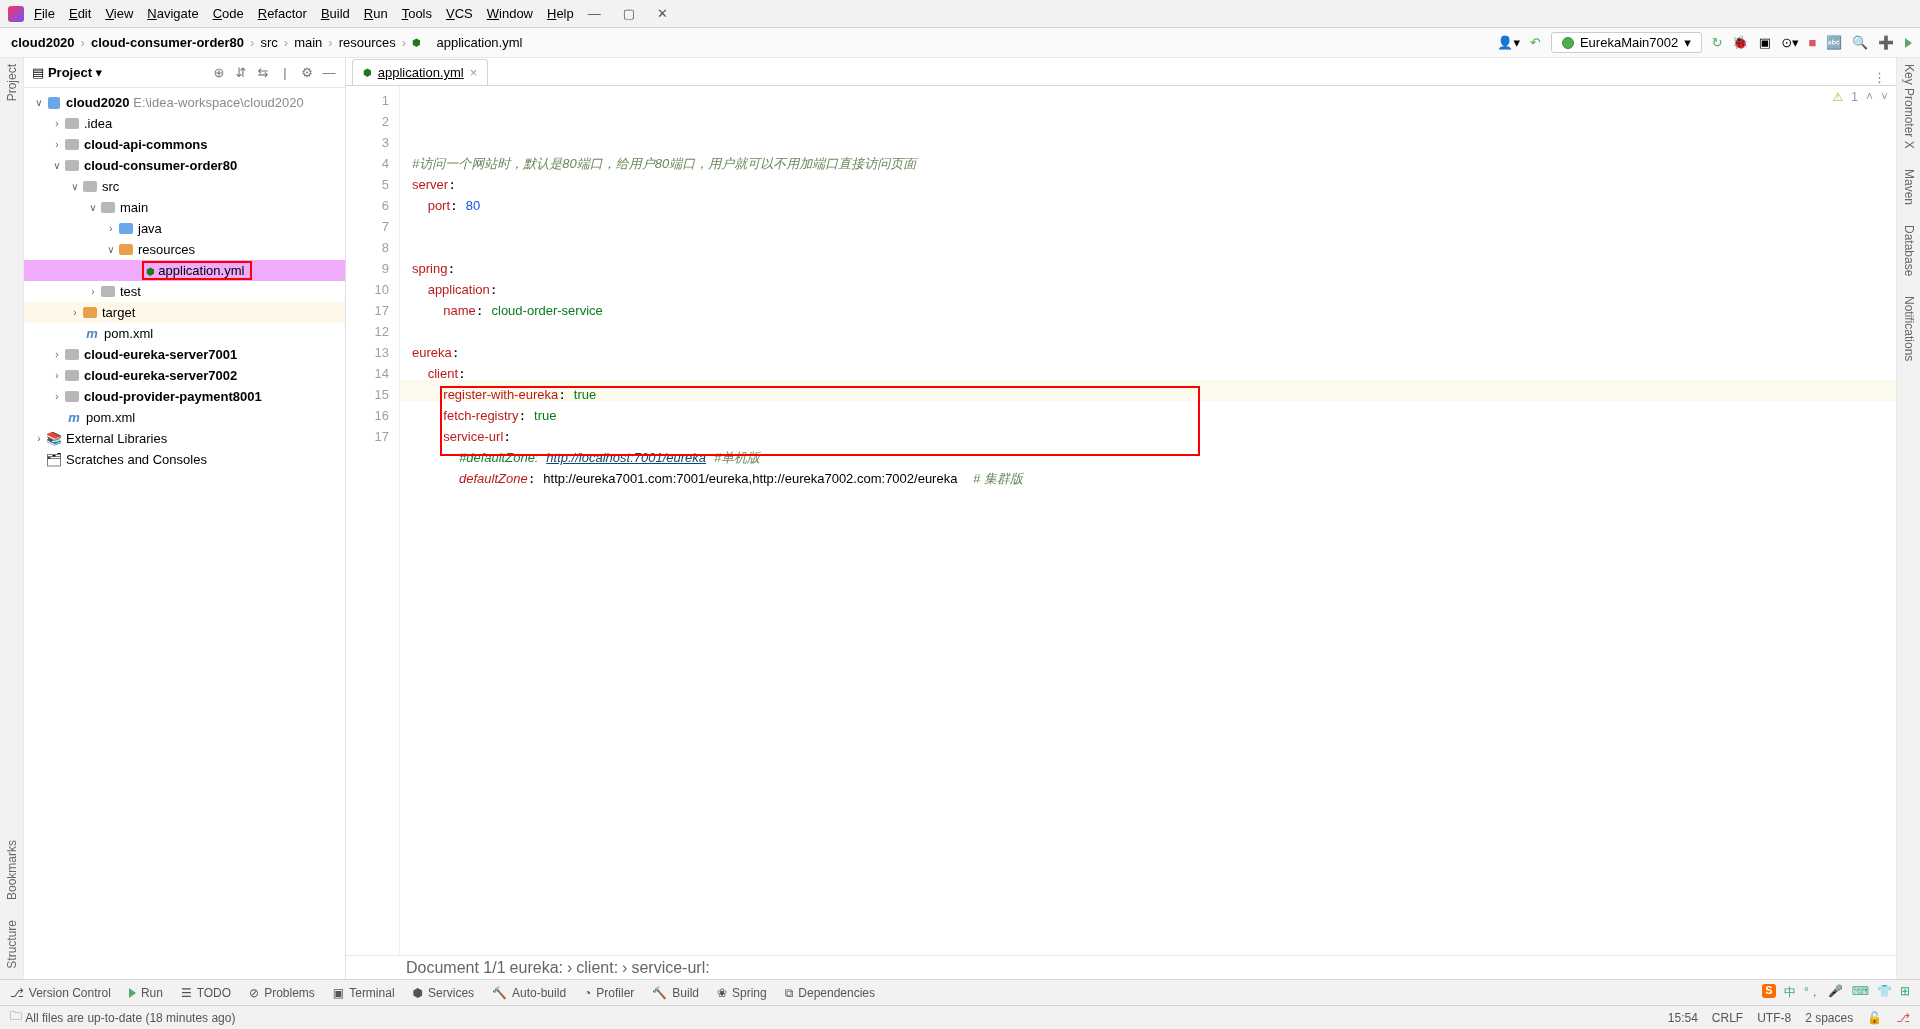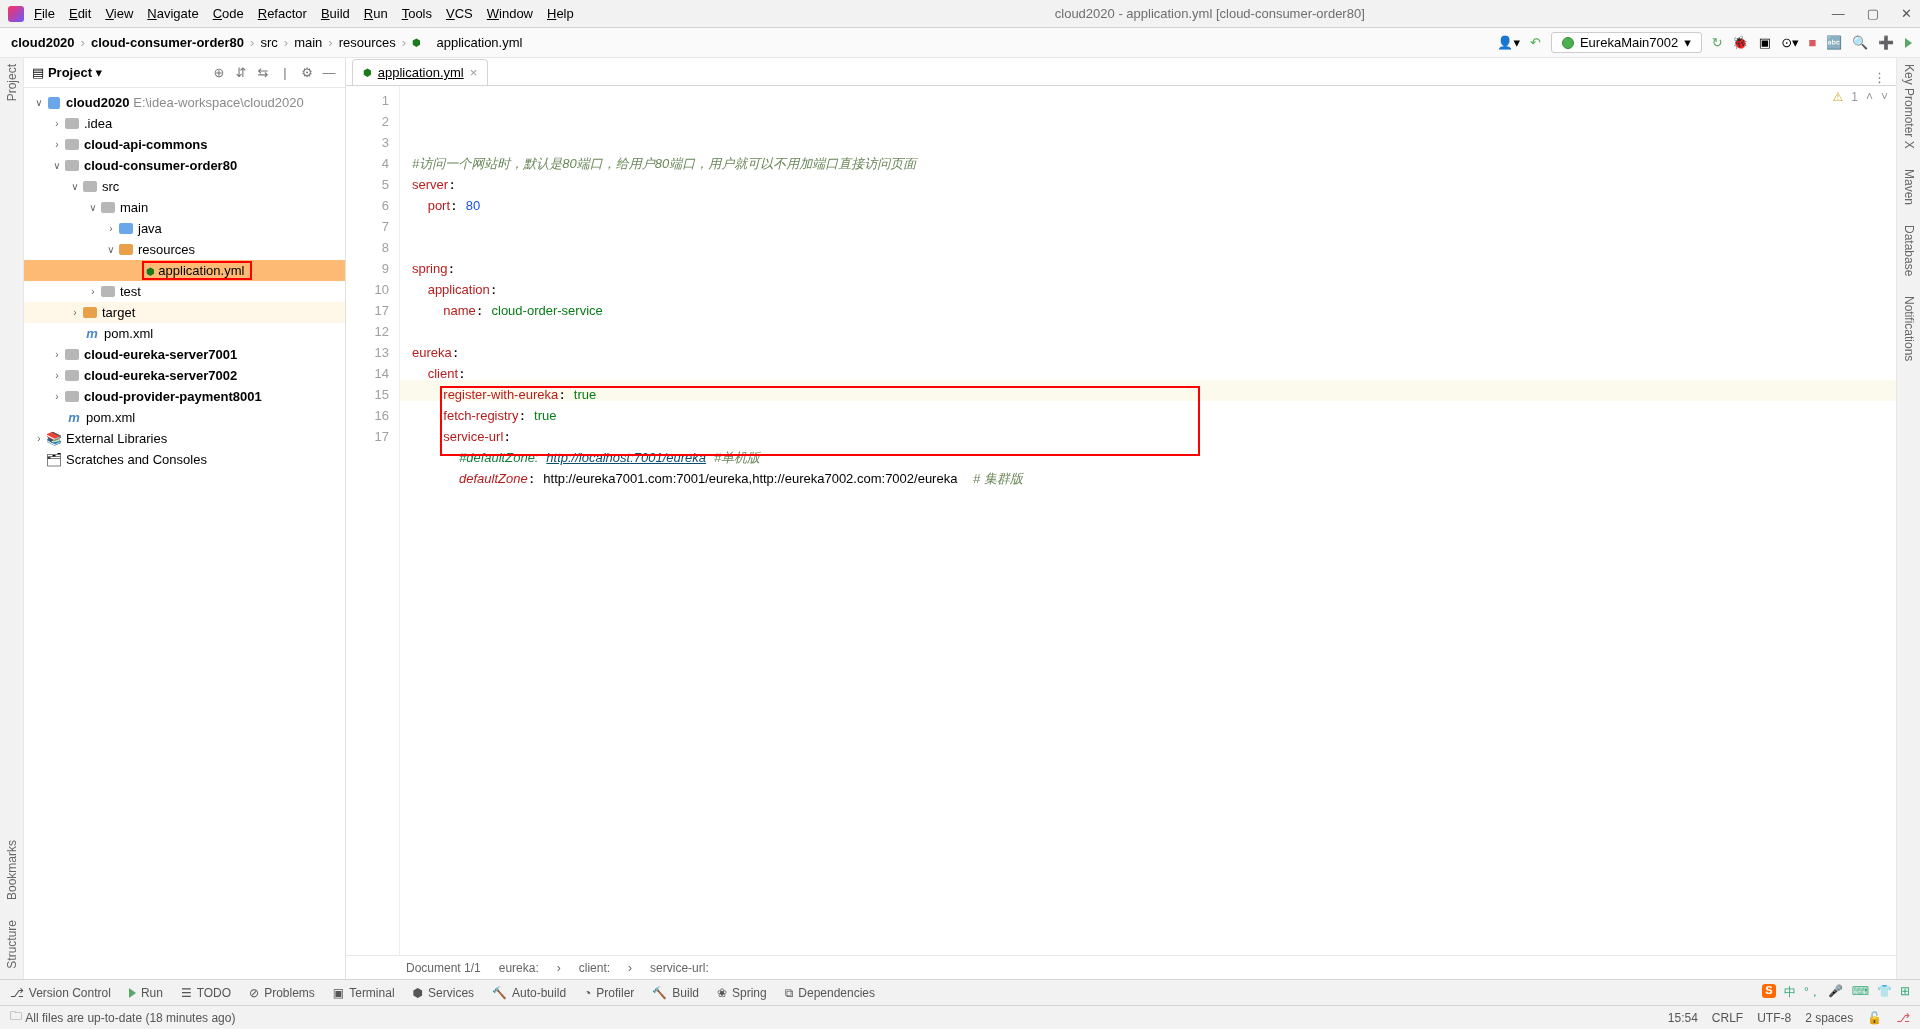--- a/index.html
+++ b/index.html
@@ -18,21 +18,21 @@
 .ic { width:16px; height:16px; display:inline-flex; align-items:center; justify-content:center; }
 .content { display:flex; height:calc(100% - 28px - 30px - 26px - 24px); }
 .leftrail { width:24px; background:#f2f2f2; border-right:1px solid #e8e8e8; display:flex; flex-direction:column; align-items:center; padding-top:6px; gap:20px; }
 .vtxt { writing-mode:vertical-rl; transform:rotate(180deg); font-size:12px; color:#666; }
 .project-panel { width:322px; border-right:1px solid #e0e0e0; display:flex; flex-direction:column; }
 .panel-head { height:30px; display:flex; align-items:center; padding:0 8px; border-bottom:1px solid #e8e8e8; }
 .panel-head .ic { margin-left:6px; color:#777; }
 .panel-head .sp { flex:1; }
 .tree { flex:1; overflow:auto; font-size:13px; padding-top:4px; }
 .row { display:flex; align-items:center; height:21px; padding-left:4px; white-space:nowrap; }
-.row.sel { background:#fdba74;padding-left:20px; }
+.row.sel { background:#f0abfc;padding-left:20px; }
 .row.tgt { background:#fff7e8; }
 .chev { width:14px; text-align:center; color:#666; font-size:10px; }
 .ind { display:inline-block; }
 .ficon { width:16px; height:16px; margin-right:4px; display:inline-flex; align-items:center; justify-content:center; }
 .folder { background:#b7b7b7; border-radius:2px; width:14px; height:11px; }
 .folder.blue { background:#6aa7e8; }
 .folder.orange { background:#e8a04a; }
 .module { background:#6aa7e8; width:12px; height:12px; border-radius:2px; }
 .leaf-yml { color:#1b7a1b; font-size:10px; }
 .leaf-m { color:#4a88c7; font-weight:bold; font-style:italic; }
@@ -52,21 +52,21 @@
 .c-num { color:#1750eb; }
 .c-com { color:#15803d; font-style:italic; }
 .c-comcn { color:#6a8759; font-style:italic; }
 .c-url { color:#0c4a6e; text-decoration:underline; font-style:italic; }
 .c-str { color:#067d17; }
 .hl-line { position:absolute; left:0; right:0; height:21px; background:#fcfaed; z-index:-1; }
 .redbox { position:absolute; border:2px solid red; }
 .topright-code { position:absolute; top:4px; right:8px; display:flex; gap:8px; align-items:center; color:#999; font-size:12px; }
 .warn { color:#c9a227; }
 .rightrail { width:24px; background:#f2f2f2; border-left:1px solid #e8e8e8; display:flex; flex-direction:column; align-items:center; padding-top:6px; gap:20px; }
-.breadcrumb-editor { height:24px; border-top:1px solid #e8e8e8; display:flex; align-items:center; padding-left:60px; gap:18px; color:#666; font-size:12px; }
+.breadcrumb-editor { height:24px; border-top:1px solid #e8e8e8; display:flex; align-items:center; padding-left:60px; gap:4px; color:#666; font-size:16px; }
 .toolwin-bar { height:26px; background:#f2f2f2; border-top:1px solid #d4d4d4; display:flex; align-items:center; padding:0 10px; gap:18px; font-size:12px; color:#555; }
 .toolwin-bar .it { display:flex; align-items:center; gap:5px; cursor:pointer; }
 .statusbar { height:24px; background:#f2f2f2; border-top:1px solid #d4d4d4; display:flex; align-items:center; padding:0 10px; font-size:12px; color:#555; }
 .statusbar .right { margin-left:auto; display:flex; gap:14px; align-items:center; }
 .green-dot { width:12px;height:12px;border-radius:50%;background:#4caf50;border:1px solid #3a8a3a; }
 .tri-green { width:0;height:0;border-left:7px solid #59a869;border-top:5px solid transparent;border-bottom:5px solid transparent; }
 .colorbox { width:14px;height:14px;border-radius:3px; }
 </style>
 </head>
 <body>
@@ -78,21 +78,20 @@
   <span class="mi">View</span>
   <span class="mi">Navigate</span>
   <span class="mi">Code</span>
   <span class="mi">Refactor</span>
   <span class="mi">Build</span>
   <span class="mi">Run</span>
   <span class="mi">Tools</span>
   <span class="mi">VCS</span>
   <span class="mi">Window</span>
   <span class="mi">Help</span>
-  <span class="title">cloud2020 - application.yml [cloud-consumer-order80]</span>
   <div class="winbtns">
     <span>—</span>
     <span>▢</span>
     <span>✕</span>
   </div>
 </div>
 
 <div class="navbar">
   <span class="crumb">
       <b>cloud2020</b>

